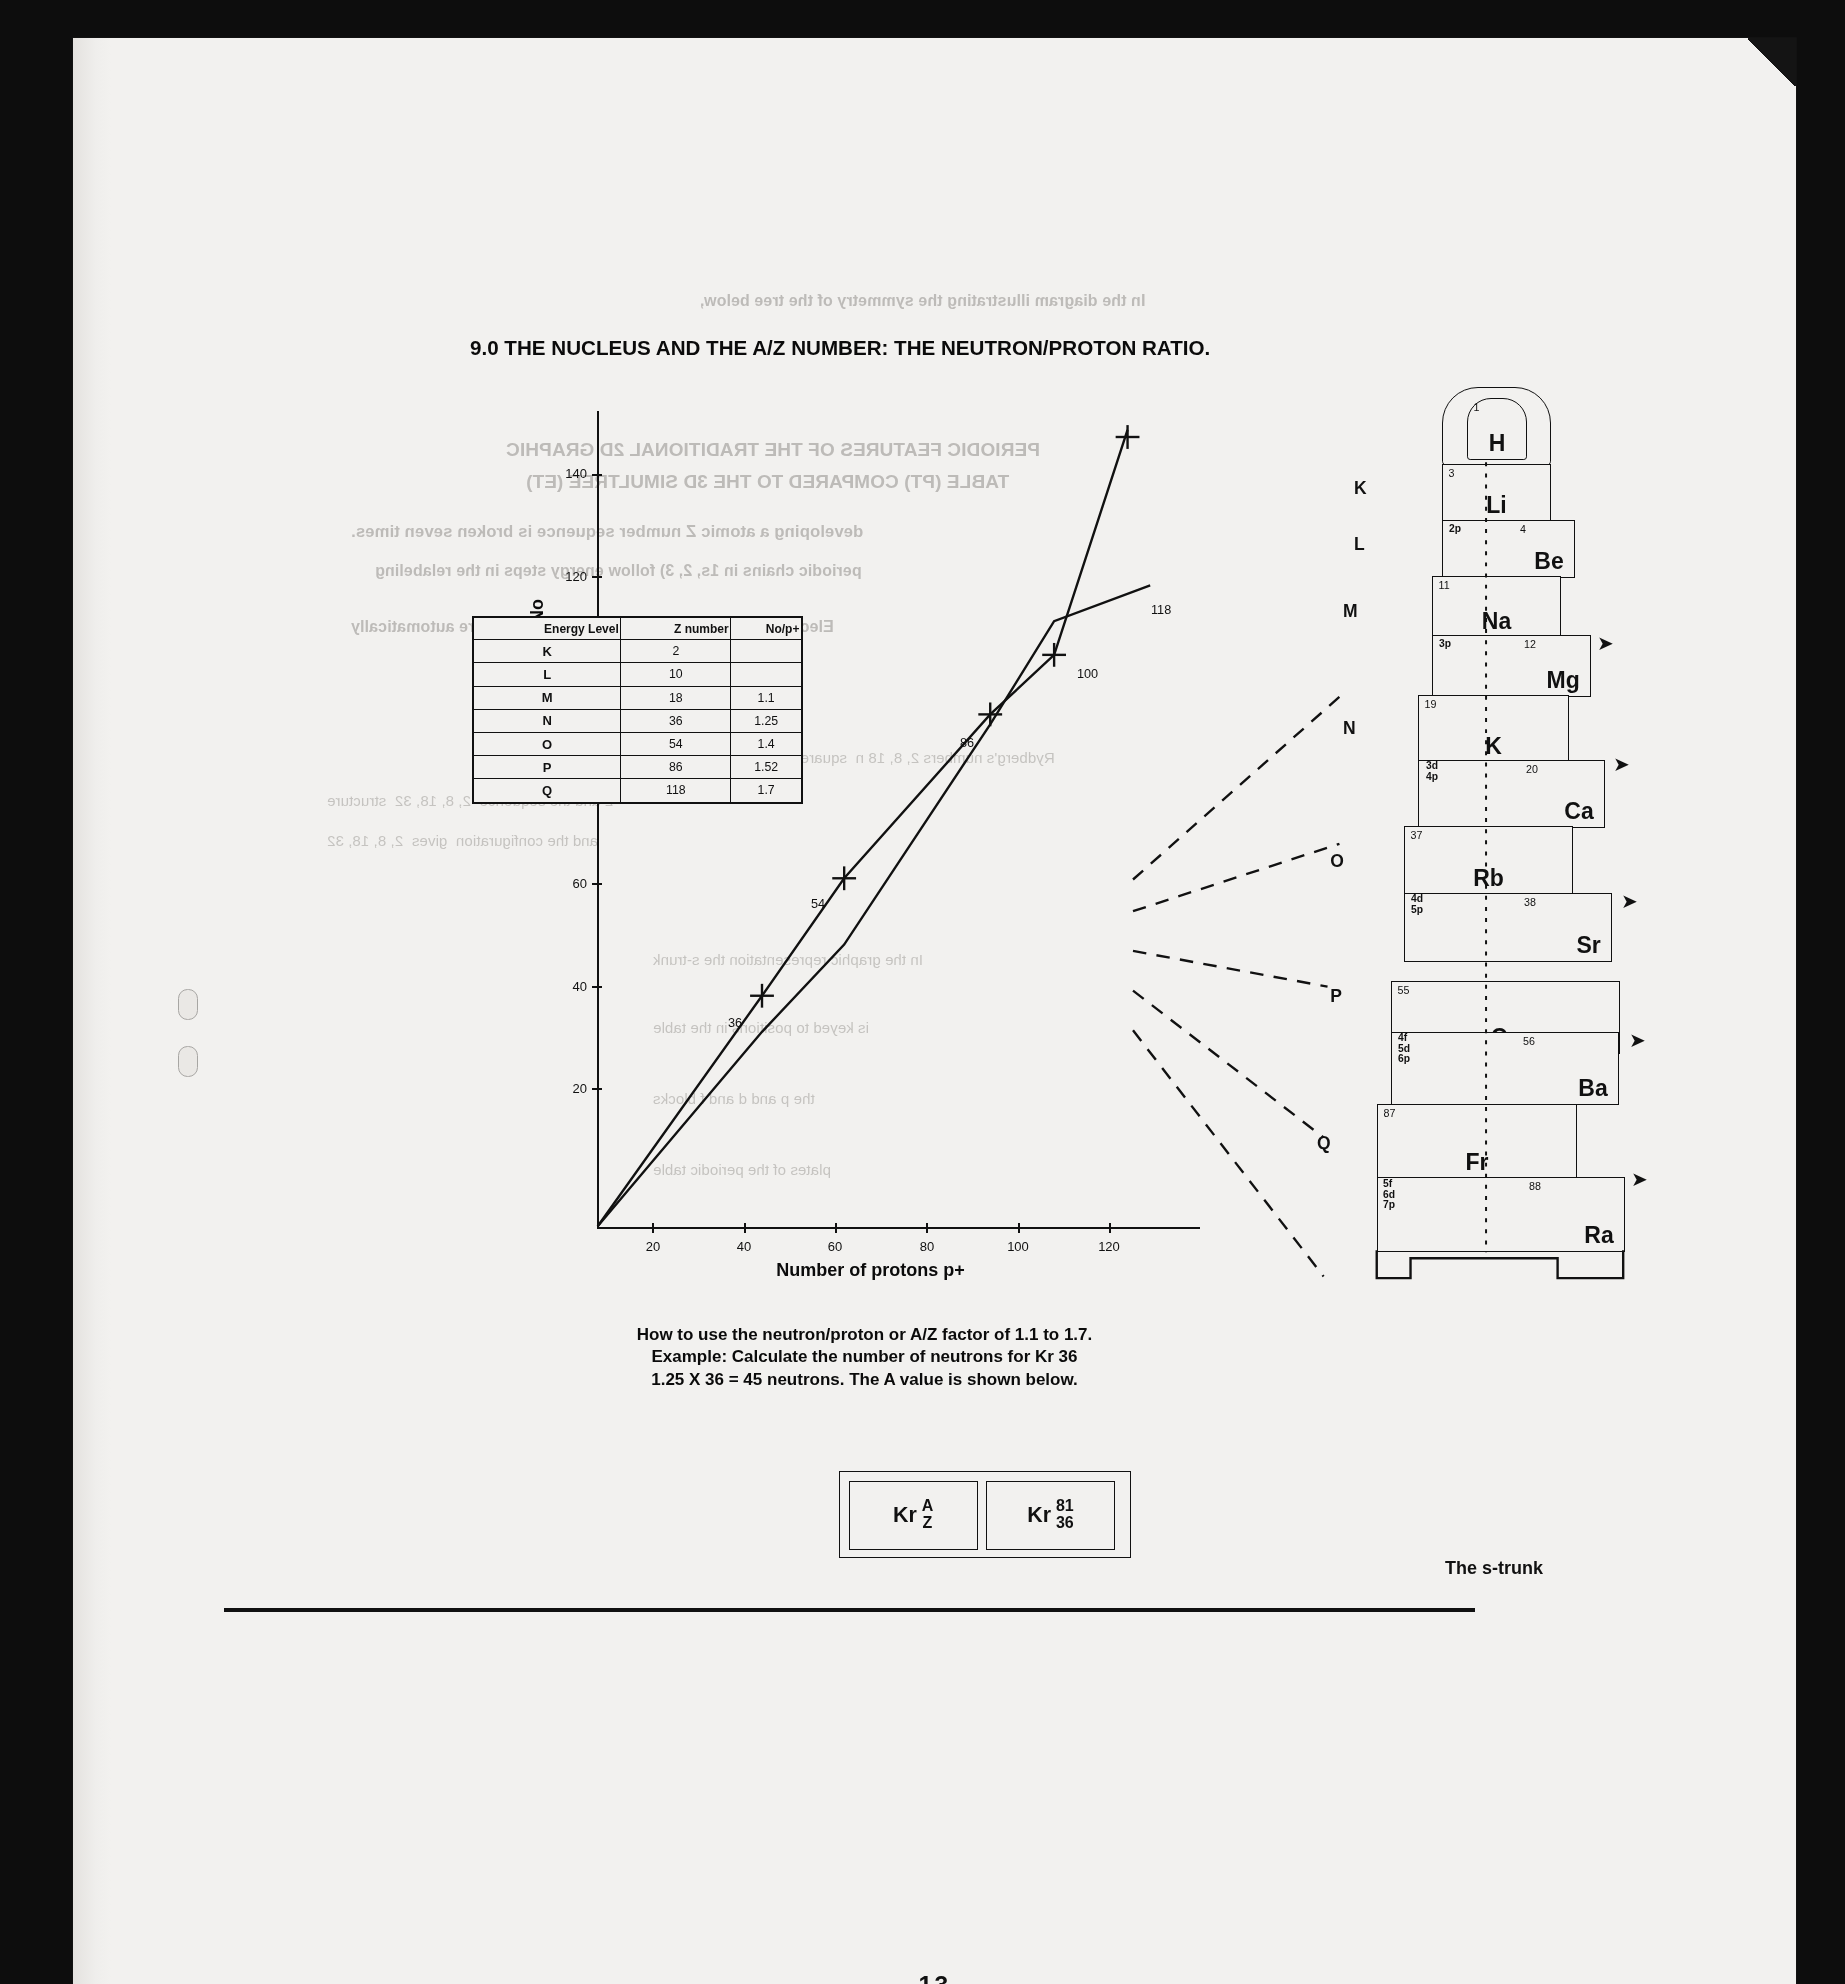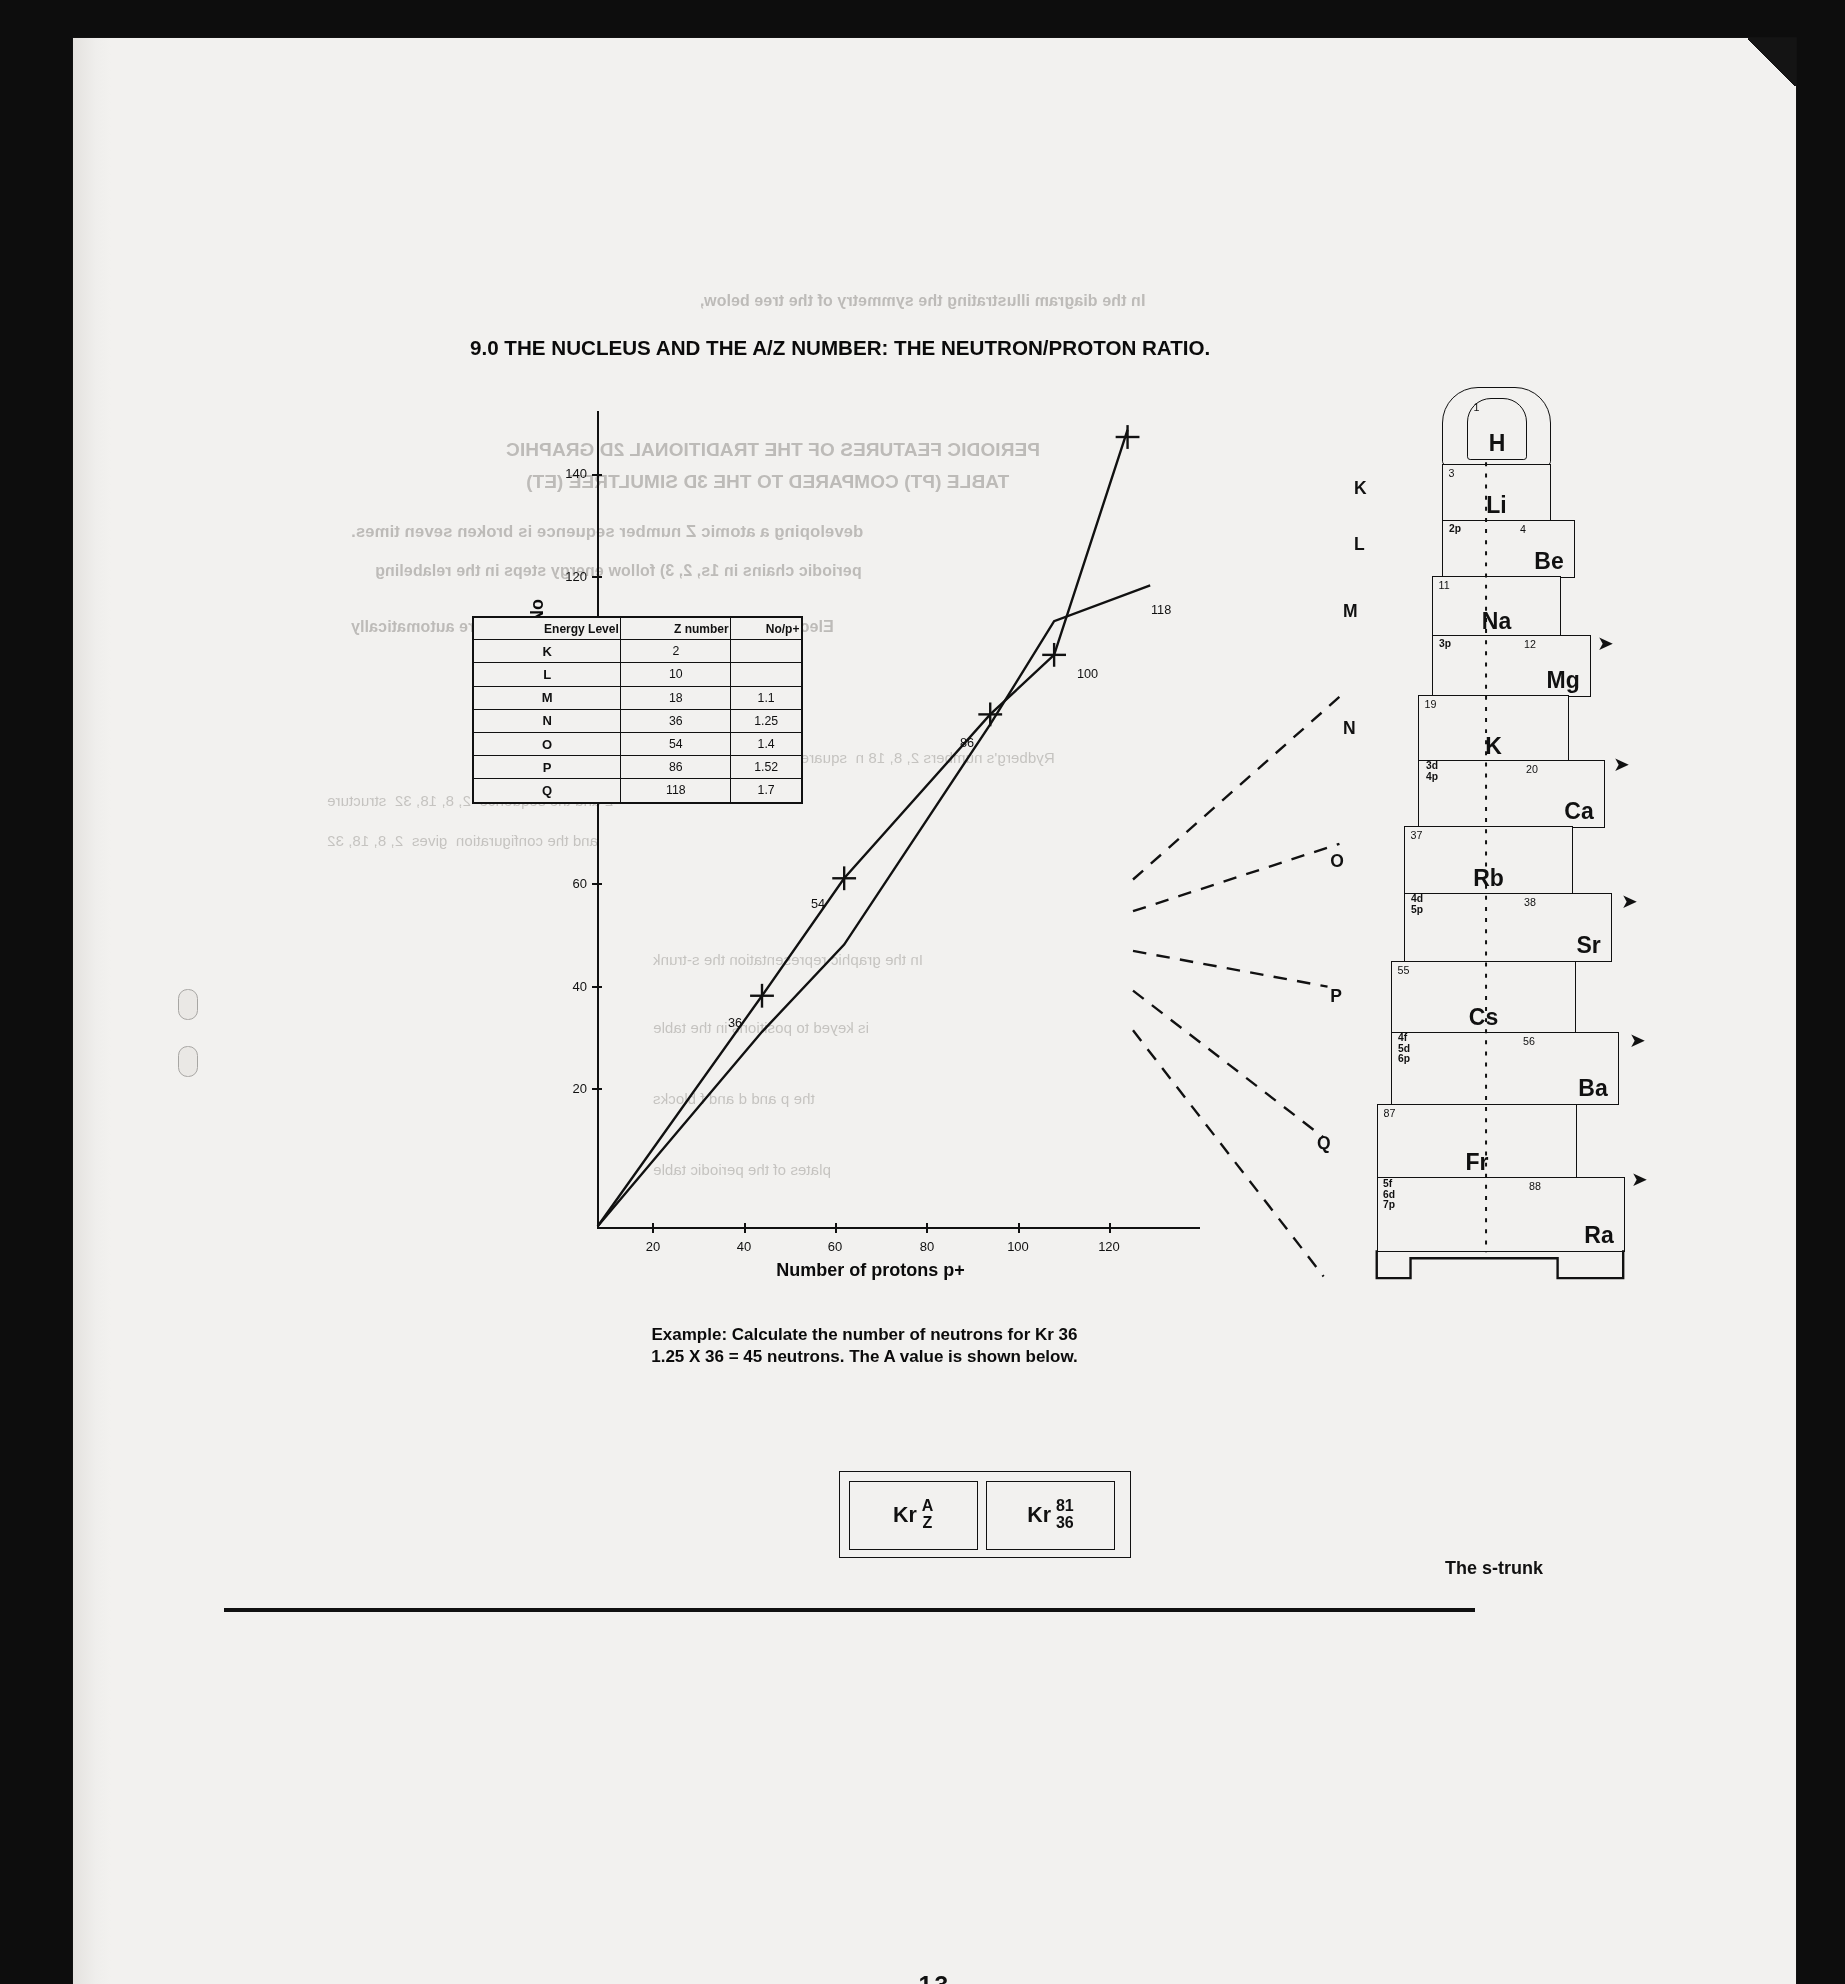--- a/index.html
+++ b/index.html
@@ -278,20 +278,21 @@
       <g stroke="#111" stroke-width="6" fill="none" stroke-dasharray="34 26">
         <line x1="2670" y1="2120" x2="3190" y2="1660"></line>
         <line x1="2670" y1="2200" x2="3190" y2="2030"></line>
         <line x1="2670" y1="2300" x2="3160" y2="2390"></line>
         <line x1="2670" y1="2400" x2="3150" y2="2770"></line>
         <line x1="2670" y1="2500" x2="3150" y2="3120"></line>
       </g>
     </svg>
 
     <div class="caption">
+      <div>How to use the neutron/proton or A/Z factor of 1.1 to 1.7.</div>
       <div>Example: Calculate the number of neutrons for Kr 36</div>
       <div>1.25 X 36 = 45 neutrons. The A value is shown below.</div>
     </div>
 
     <div class="krouter">
       <div class="krbox" style="left:8.7px;top:8.7px;width:127px;height:67px;">
         <span class="sym">Kr</span>
         <span class="krstack">
           <span>A</span>
           <span>Z</span>
@@ -348,21 +349,21 @@
       <div class="tbox" style="left:69px;top:447px;width:167px;height:67px;">
         <span class="num">37</span>
         <span class="el center">Rb</span>
       </div>
 
       <div class="tbox" style="left:69px;top:514px;width:206px;height:67px;">
         <span class="num" style="left:119px;">38</span>
         <span class="el">Sr</span>
       </div>
 
-      <div class="tbox" style="left:56px;top:582px;width:183px;height:71px;">
+      <div class="tbox" style="left:56px;top:602px;width:183px;height:71px;padding-left:44px;">
         <span class="num">55</span>
         <span class="el center">Cs</span>
       </div>
 
       <div class="tbox" style="left:56px;top:653px;width:226px;height:71px;">
         <span class="num" style="left:131px;">56</span>
         <span class="el">Ba</span>
       </div>
 
       <div class="tbox" style="left:42px;top:725px;width:198px;height:73px;">

